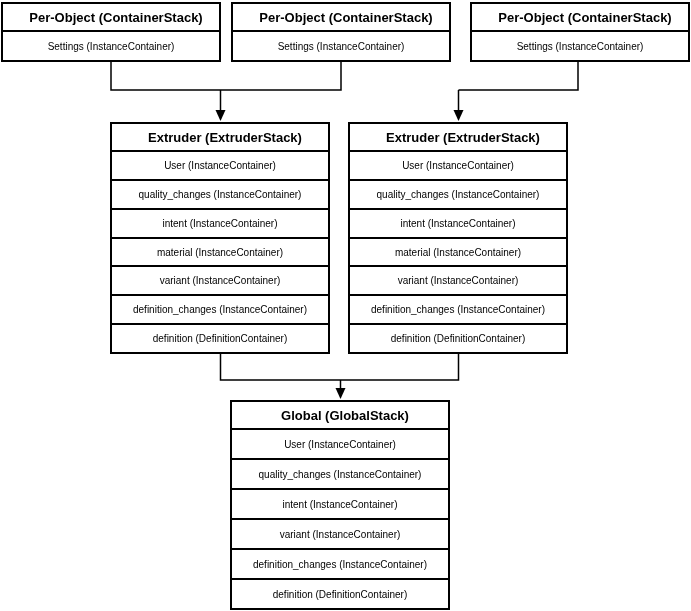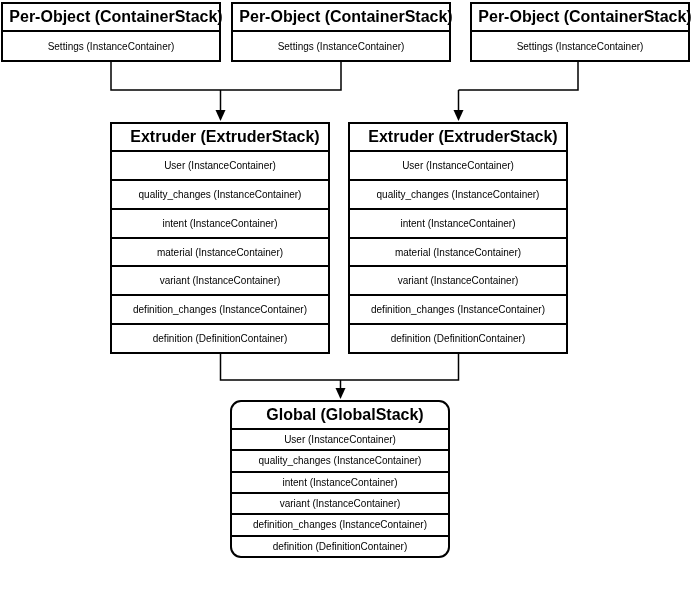--- a/index.html
+++ b/index.html
@@ -23,40 +23,40 @@
     background: #ffffff;
     display: flex;
     flex-direction: column;
   }
   .node-header {
     flex: 0 0 26px;
     display: flex;
     align-items: center;
     justify-content: center;
     font-weight: bold;
-    font-size: 16px;
+    font-size: 13px;
     white-space: nowrap;
     padding-left: 10px;
   }
   .node-row {
     flex: 1 1 auto;
     border-top: 2px solid #000000;
     display: flex;
     align-items: center;
     justify-content: center;
     font-size: 10px;
     white-space: nowrap;
   }
   
   #per-object-1 { left: 1px;   top: 2px;   width: 220px; height: 60px; }
   #per-object-2 { left: 231px; top: 2px;   width: 220px; height: 60px; }
   #per-object-3 { left: 470px; top: 2px;   width: 220px; height: 60px; }
   #extruder-1   { left: 110px; top: 122px; width: 220px; height: 232px; }
   #extruder-2   { left: 348px; top: 122px; width: 220px; height: 232px; }
-  #global-1     { left: 230px; top: 400px; width: 220px; height: 158px; border-radius: 11px; }
+  #global-1     { left: 230px; top: 400px; width: 220px; height: 210px; }
   #connector-layer {
     position: absolute;
     left: 0; top: 0;
     width: 691px;
     height: 611px;
     pointer-events: none;
   }
 </style>
 </head>
 <body>

